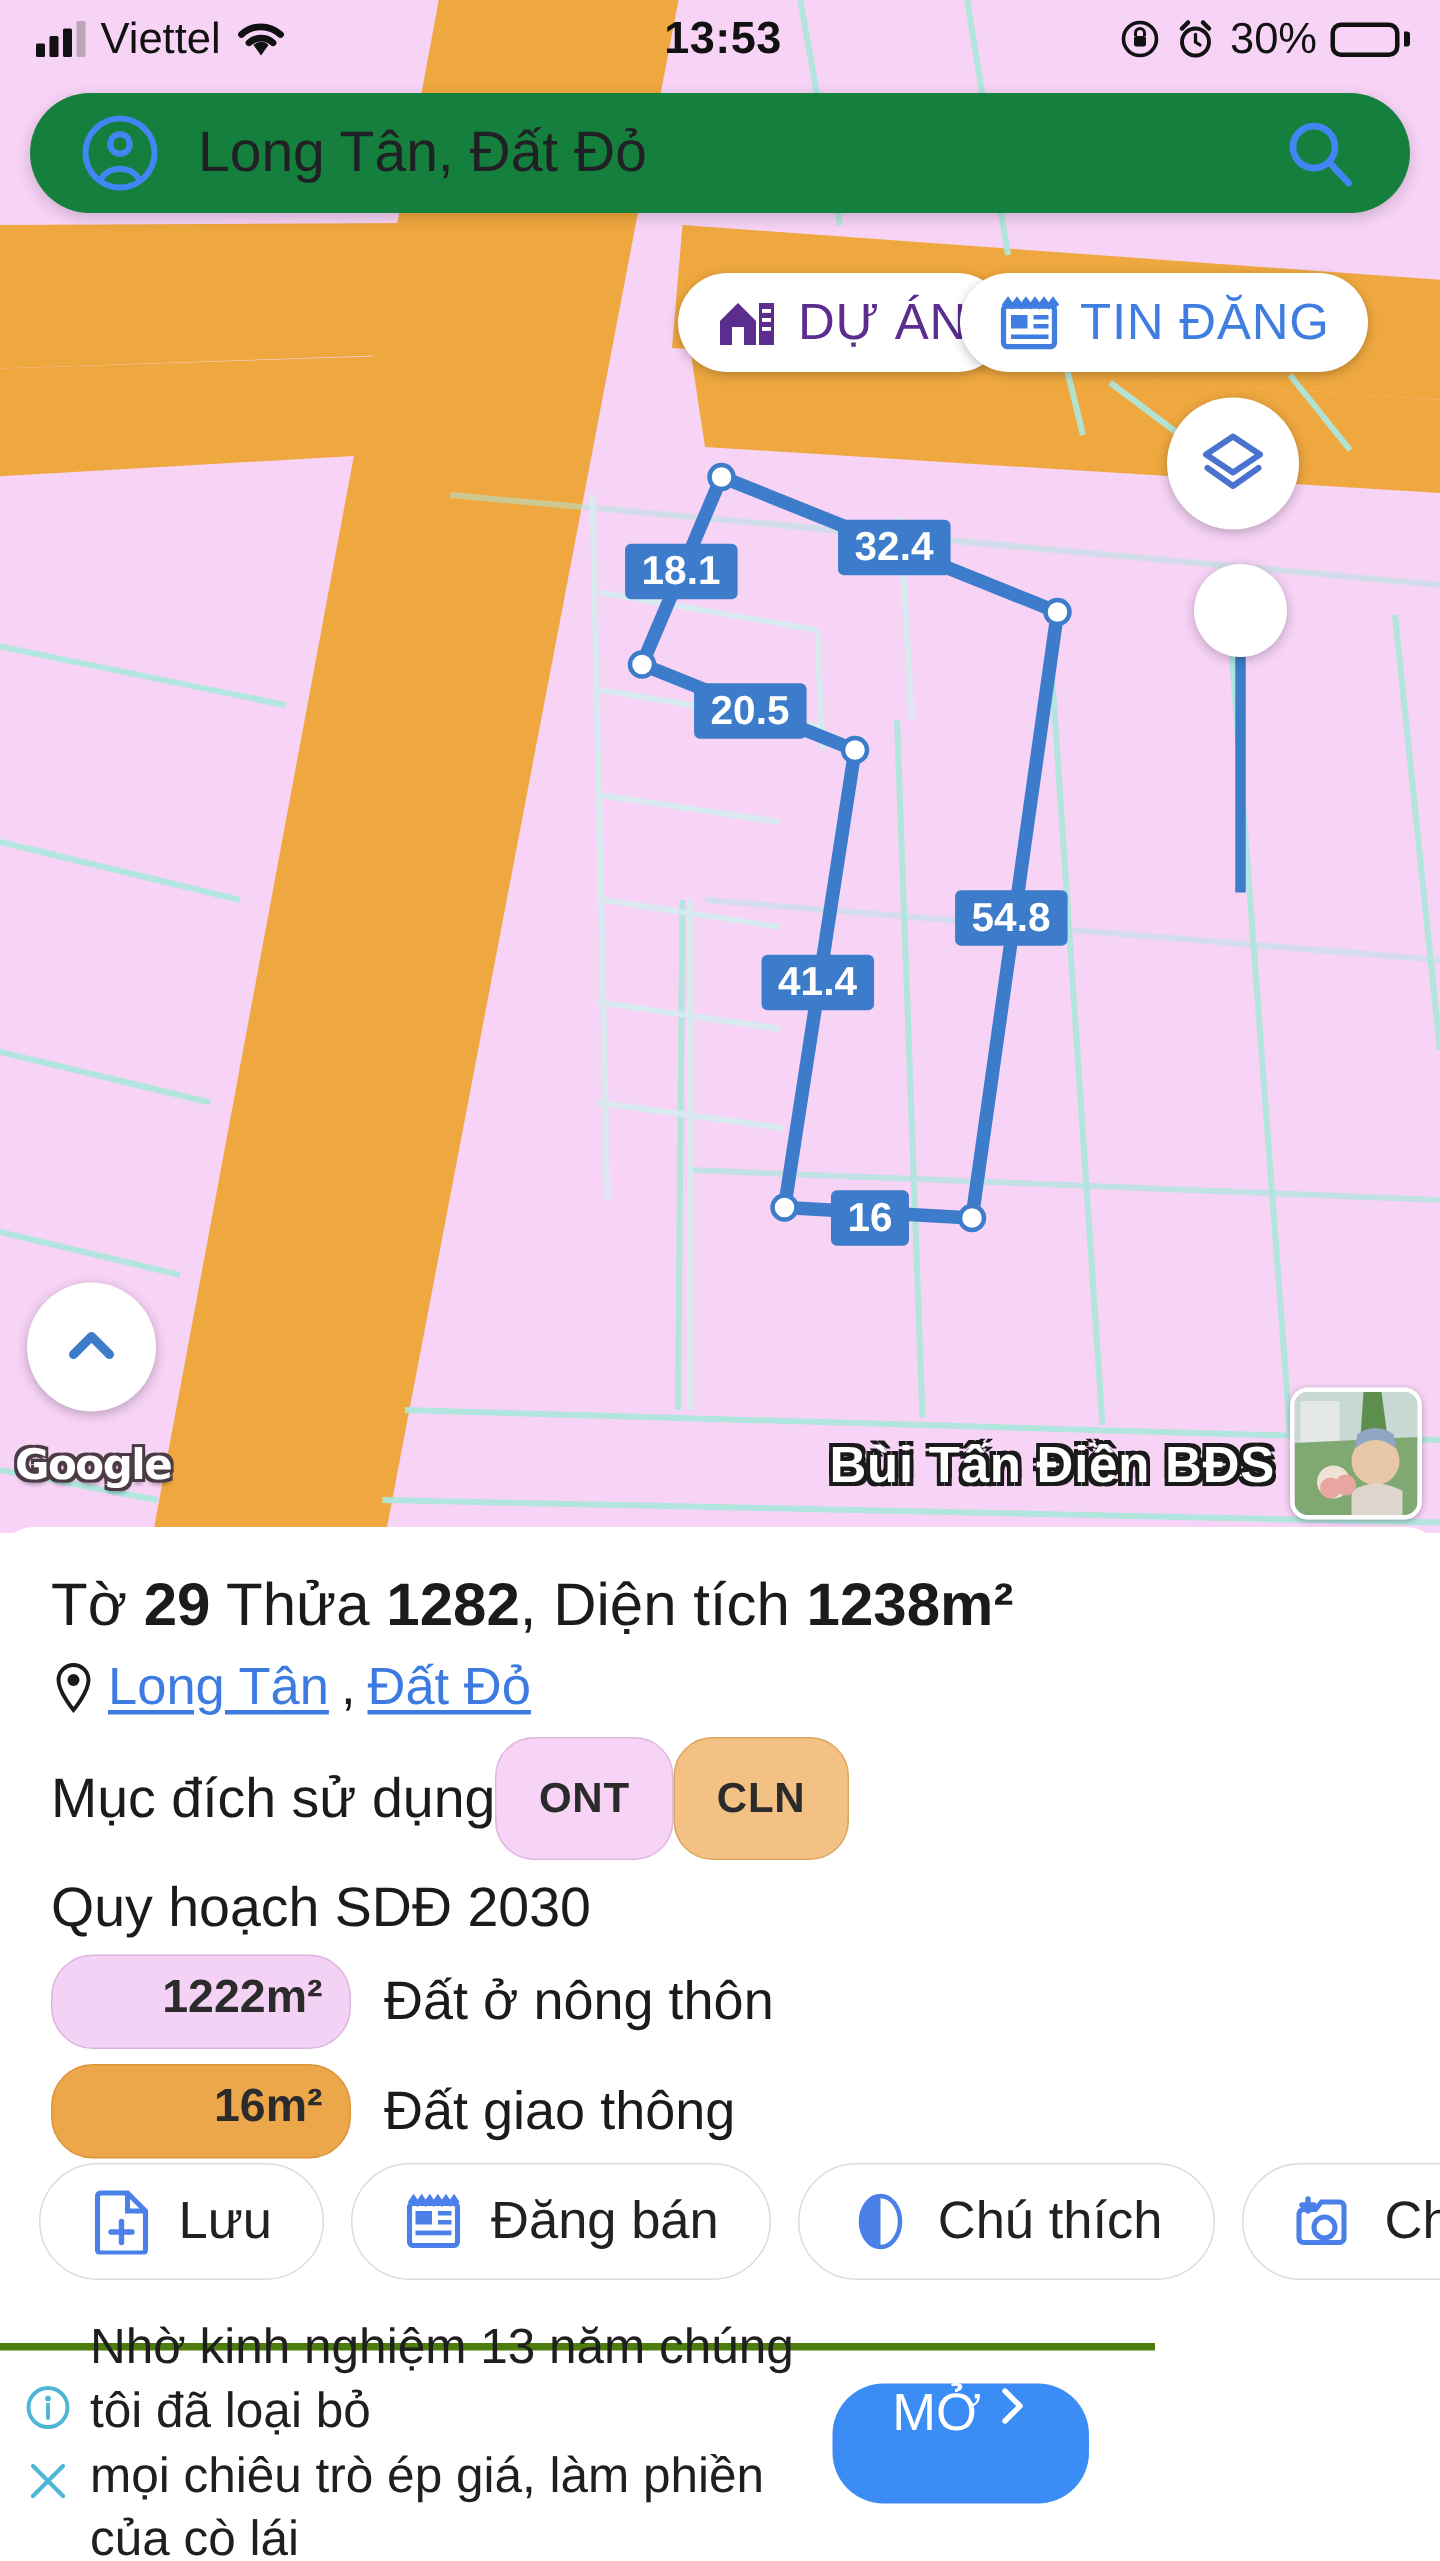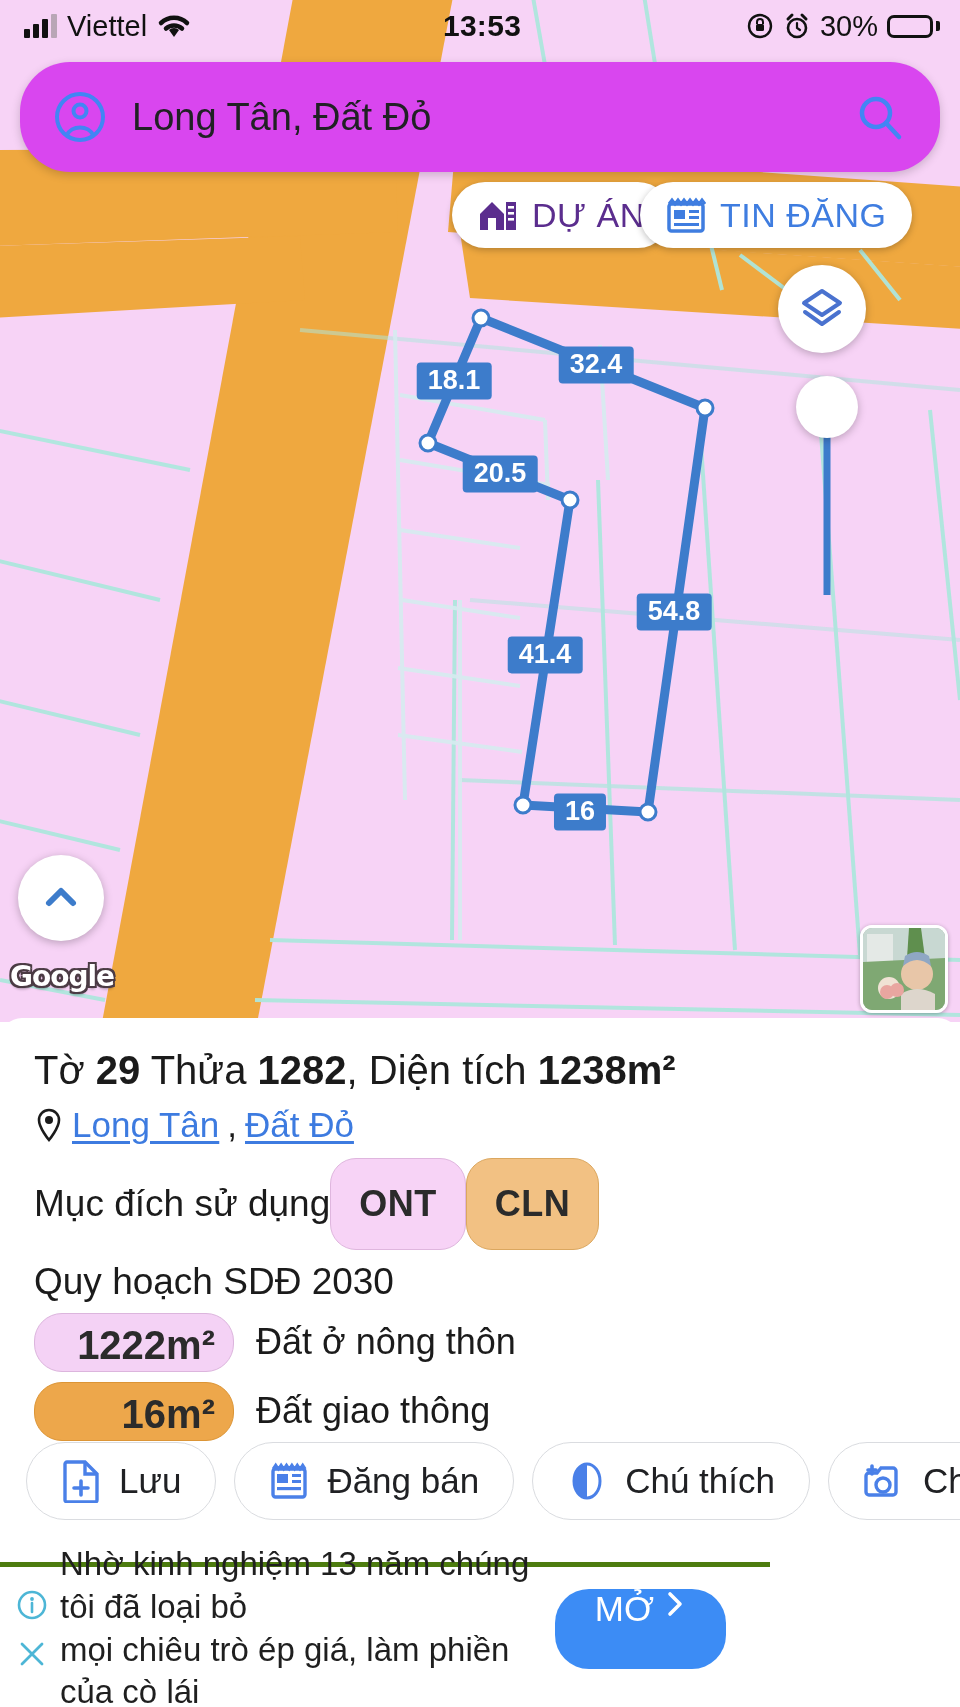--- a/index.html
+++ b/index.html
@@ -31,22 +31,22 @@
   .bars i:nth-child(1){height:9px}.bars i:nth-child(2){height:14px}
   .bars i:nth-child(3){height:19px}.bars i:nth-child(4){height:24px;background:#b9a6b6}
   .carrier { font-size: 29px; font-weight: 500; }
   .batt { display:flex; align-items:center; gap:3px; }
   .batt-shell { width: 46px; height: 23px; border: 3px solid #111; border-radius: 7px; padding: 2px; }
   .batt-fill { height: 100%; width: 30%; background: #111; border-radius: 2px; }
   .batt-cap { width: 4px; height: 10px; background: #111; border-radius: 0 2px 2px 0; }
 
   
   .searchbar {
-    position: absolute; left: 20px; top: 62px; width: 920px; height: 110px;
-    background: #d946ef; border-radius: 50px; z-index: 30;
+    position: absolute; left: 20px; top: 62px; width: 920px; height: 80px;
+    background: #15803d; border-radius: 50px; z-index: 30;
     display: flex; align-items: center; padding: 0 34px;
     box-shadow: 0 3px 10px rgba(0,0,0,.18);
   }
   .search-text {
     flex: 1; font-size: 38px; color: #202124; padding-left: 26px;
     white-space: nowrap; overflow: hidden;
   }
 
   
   .map-pill {
@@ -102,31 +102,31 @@
   .panel-title b { font-weight: 700; }
   .loc-row { display: flex; align-items: center; gap: 8px; margin-top: 9px; }
   .loc-link {
     font-size: 35px; color: #3d7be0; text-decoration: underline;
     text-underline-offset: 4px;
   }
   .loc-sep { font-size: 35px; color: #1b1b1b; }
   .purpose-row { display: flex; align-items: center; margin-top: 13px; }
   .purpose-label { font-size: 37px; color: #1b1b1b; }
   .pill-badge {
-    font-size: 36px; font-weight: 700; color: #2b2b2b; padding: 24px 28px;
+    font-size: 28px; font-weight: 700; color: #2b2b2b; padding: 24px 28px;
     border-radius: 26px; letter-spacing: .5px;
   }
   .badge-ont { background: #f7d3f6; border: 1px solid #dfb6de; }
   .badge-cln { background: #f2c183; border: 1px solid #dba75f; }
   .plan-title { font-size: 37px; color: #1b1b1b; margin-top: 11px; }
 
   .zone-row { display: flex; align-items: center; gap: 22px; margin-top: 10px; }
   .zone-chip {
-    width: 200px; text-align: right; padding: 9px 18px 3px 0;
-    border-radius: 28px; font-size: 40px; font-weight: 700; color: #2b2b2b;
+    width: 200px; text-align: right; padding: 9px 18px 16px 0;
+    border-radius: 28px; font-size: 31px; font-weight: 700; color: #2b2b2b;
   }
   .zone-pink { background: #f4d2f5; border: 1px solid #dcb5dd; }
   .zone-orange { background: #eda74b; border: 1px solid #dc9536; }
   .zone-name { font-size: 36px; color: #1b1b1b; }
 
   
   .actions {
     position: absolute; left: 26px; top: 1442px; display: flex; gap: 18px;
     z-index: 36;
   }
@@ -233,20 +233,21 @@
         <div style="position: absolute; left: 596px; top: 365px; transform: translate(-50%, -50%); background: rgb(61, 124, 203); color: rgb(255, 255, 255); font-size: 27px; font-weight: 700; padding: 3px 11px; border-radius: 4px; font-family: &quot;Liberation Sans&quot;, sans-serif; line-height: 1.15; white-space: nowrap; z-index: 15;">32.4</div>
         <div style="position: absolute; left: 500px; top: 474px; transform: translate(-50%, -50%); background: rgb(61, 124, 203); color: rgb(255, 255, 255); font-size: 27px; font-weight: 700; padding: 3px 11px; border-radius: 4px; font-family: &quot;Liberation Sans&quot;, sans-serif; line-height: 1.15; white-space: nowrap; z-index: 15;">20.5</div>
         <div style="position: absolute; left: 674px; top: 612px; transform: translate(-50%, -50%); background: rgb(61, 124, 203); color: rgb(255, 255, 255); font-size: 27px; font-weight: 700; padding: 3px 11px; border-radius: 4px; font-family: &quot;Liberation Sans&quot;, sans-serif; line-height: 1.15; white-space: nowrap; z-index: 15;">54.8</div>
         <div style="position: absolute; left: 545px; top: 655px; transform: translate(-50%, -50%); background: rgb(61, 124, 203); color: rgb(255, 255, 255); font-size: 27px; font-weight: 700; padding: 3px 11px; border-radius: 4px; font-family: &quot;Liberation Sans&quot;, sans-serif; line-height: 1.15; white-space: nowrap; z-index: 15;">41.4</div>
         <div style="position: absolute; left: 580px; top: 812px; transform: translate(-50%, -50%); background: rgb(61, 124, 203); color: rgb(255, 255, 255); font-size: 27px; font-weight: 700; padding: 3px 11px; border-radius: 4px; font-family: &quot;Liberation Sans&quot;, sans-serif; line-height: 1.15; white-space: nowrap; z-index: 15;">16</div>
       </div>
   </div>
 
   <div class="google-logo">Google</div>
 
+  <div class="watermark">Bùi Tấn Điền BĐS</div>
 
   <div class="avatar-thumb">
     <svg width="82" height="82" viewBox="0 0 82 82">
       <rect width="82" height="82" fill="#9fc4a0"></rect>
       <rect x="0" y="0" width="82" height="34" fill="#c8d8d2"></rect>
       <rect x="4" y="6" width="26" height="28" fill="#e4e9e6"></rect>
       <path d="M46 0 L58 0 L62 30 L44 30 Z" fill="#5f8f4e"></path>
       <path d="M0 34 L82 30 L82 82 L0 82 Z" fill="#7fa873"></path>
       <circle cx="54" cy="46" r="16" fill="#e8c6a8"></circle>
       <path d="M40 38 q14 -12 28 0 l-2 -10 q-12 -8 -24 0 z" fill="#8fa7c4"></path>

